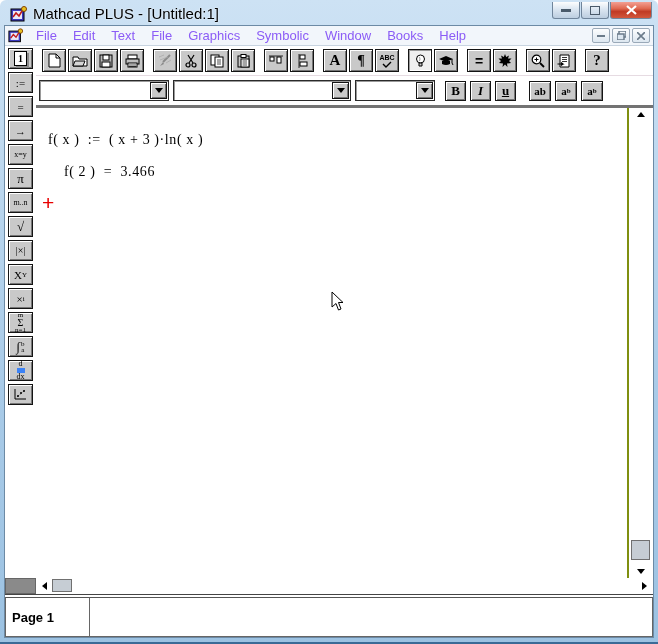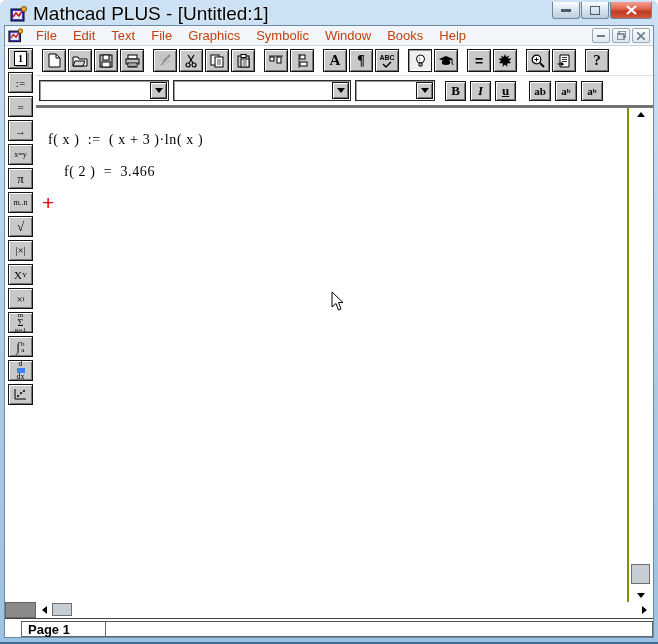--- a/index.html
+++ b/index.html
@@ -9,39 +9,39 @@
   .window {
     position:relative; width:658px; height:644px;
     background:linear-gradient(#cde2f4,#a9cbe8 60%,#9cc2e2);
     border-radius:6px 6px 0 0;
     padding:0 4px 4px 4px;
     border-bottom:2px solid #3a6a96;
   }
 
   
   .titlebar { height:25px; display:flex; align-items:center; padding:2px 2px 0 6px; gap:5px; }
-  .title-text { color:#000; font-size:19px; flex:1; white-space:nowrap; text-shadow:0 0 2px #fff; }
+  .title-text { color:#000; font-size:15px; flex:1; white-space:nowrap; text-shadow:0 0 2px #fff; }
   .caption-btns { display:flex; gap:1px; align-items:flex-start; height:100%; }
   .cap-btn {
     width:28px; height:17px; display:flex; align-items:center; justify-content:center;
     background:linear-gradient(#fdfdfd,#dbe6f1 45%,#bccee0);
     border:1px solid #70859b; border-top:none; border-radius:0 0 3px 3px;
     font-size:10px; color:#333; cursor:default;
   }
   .cap-btn.close {
     width:42px; background:linear-gradient(#f3a093,#e06a52 40%,#c03a24 60%,#d2573c);
     color:#fff; font-weight:bold; font-size:12px; text-shadow:0 1px 1px #7d1d0e;
   }
 
   
   .client { background:#fff; height:613px; border:1px solid #6c8aa5; display:flex; flex-direction:column; }
 
   
   .menubar { height:20px; background:#f2f6fb; display:flex; align-items:center; padding:0 3px; border-bottom:1px solid #c8d4e0; }
-  .menu-item { padding:2px 8px; color:#c2410c; white-space:nowrap; }
+  .menu-item { padding:2px 8px; color:#8b5cf6; white-space:nowrap; }
   .menu-spacer { flex:1; }
   .mdi-btn {
     width:18px; height:15px; margin-left:2px; display:flex; align-items:center; justify-content:center;
     background:linear-gradient(#fcfdfe,#dde7f0); border:1px solid #9aa9b8; border-radius:2px;
     color:#6b7b8a; font-size:10px; font-weight:bold;
   }
 
   
   .dither {
     background-color:#fff;
@@ -114,21 +114,21 @@
 
   
   .hscroll-row { height:16px; display:flex; }
   .hs-corner { width:31px; background:#8a8a8a; border:1px solid #666; }
   .hs-bar { flex:1; position:relative; }
   .hs-left { position:absolute; left:6px; top:4px; }
   .hs-right { position:absolute; right:6px; top:4px; }
   .hs-thumb { position:absolute; left:16px; top:1px; width:20px; height:13px; background:#c6cdd4; border:1px solid #707070; }
 
   
-  .statusbar { height:19px; display:flex; align-items:stretch; background:#fff; border-top:1px solid #444; font-weight:bold;padding-left:16px; }
+  .statusbar { height:43px; display:flex; align-items:stretch; background:#fff; border-top:1px solid #444; font-weight:bold; }
   .status-cell { border:1px solid #666; border-top-color:#555; display:flex; align-items:center; padding:0 6px; margin-top:2px; }
   .cell-page { width:85px; }
   .cell-msg { flex:1; border-left:none; }
   .cell-mode { width:106px; border-left:none; }
 </style>
 </head>
 <body>
 
 <div class="window">
 

